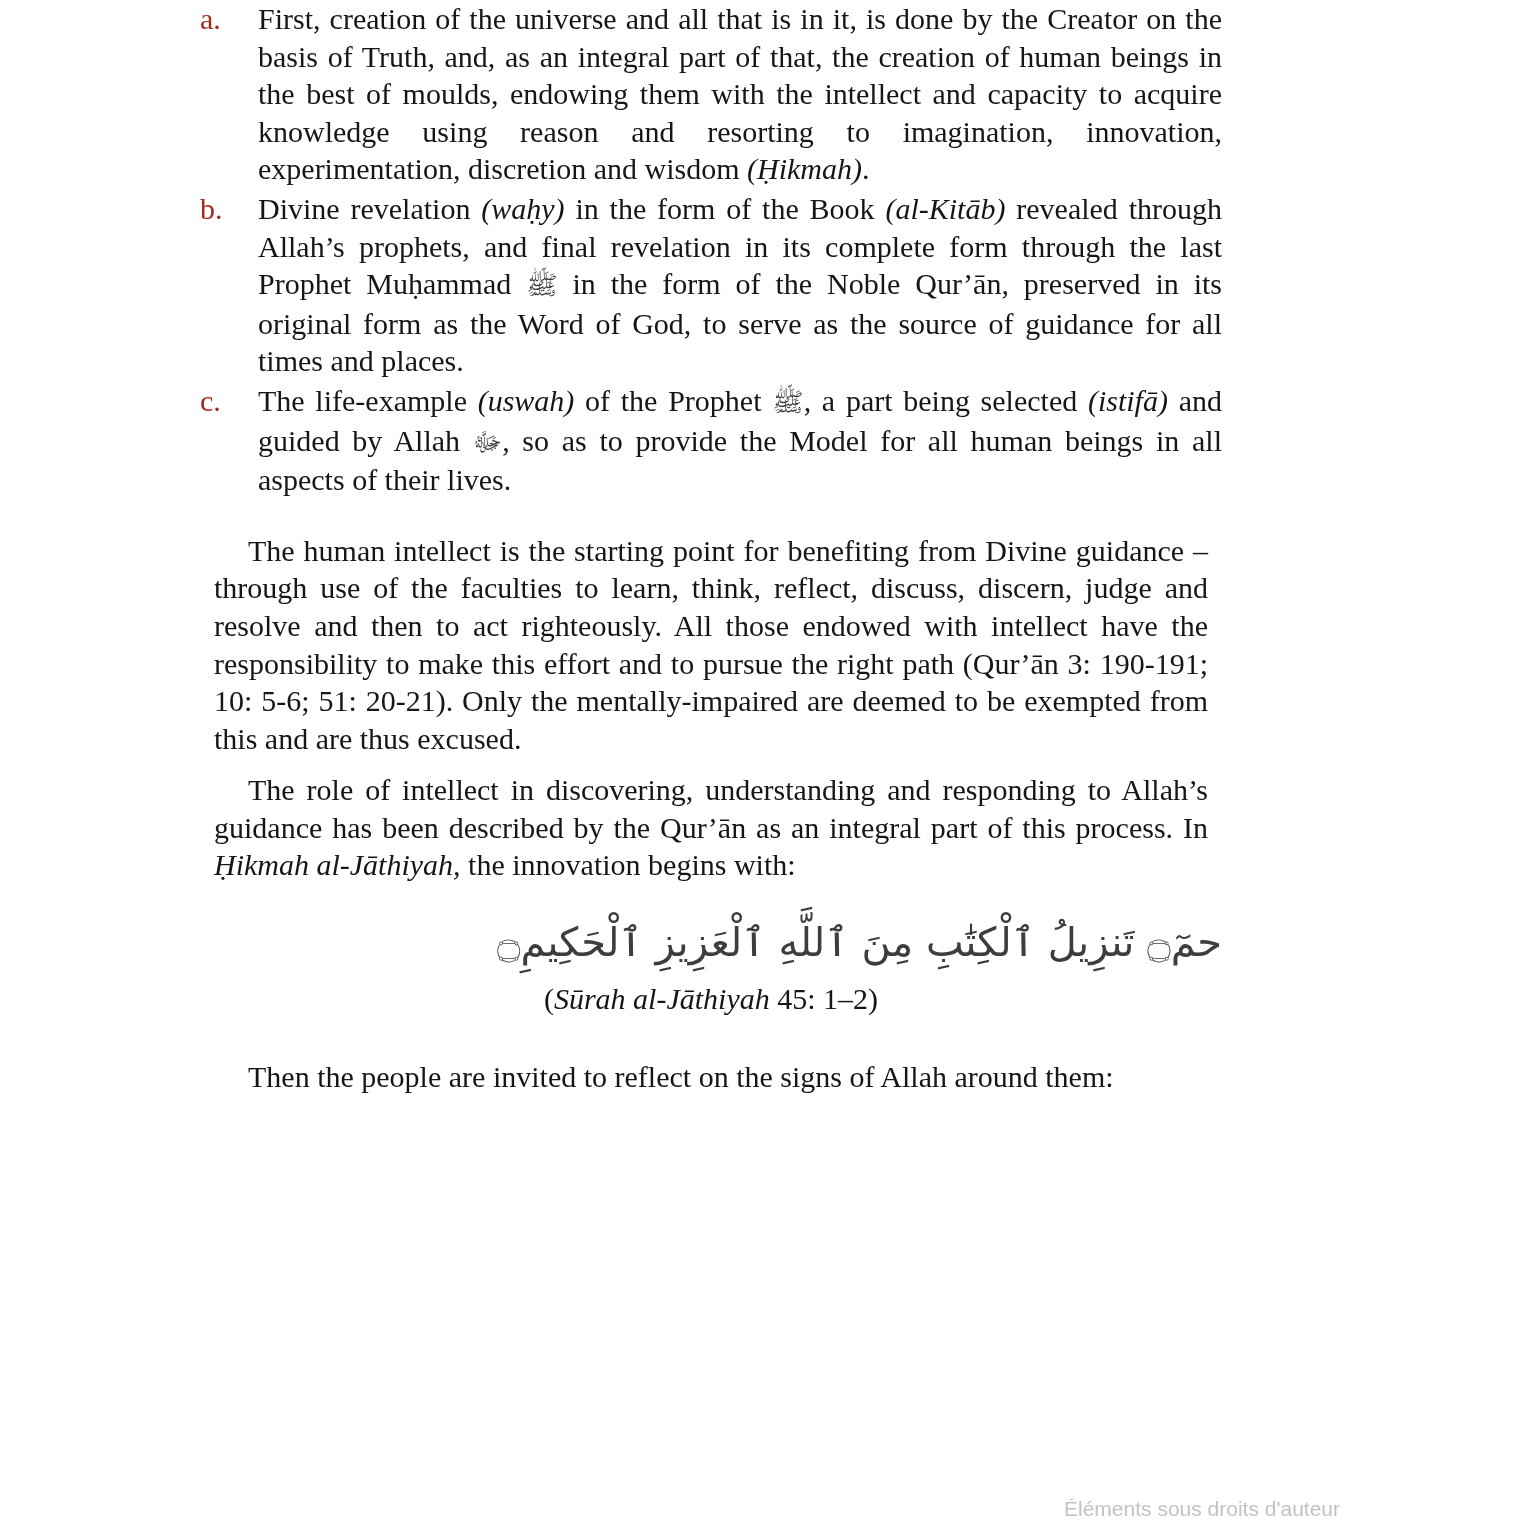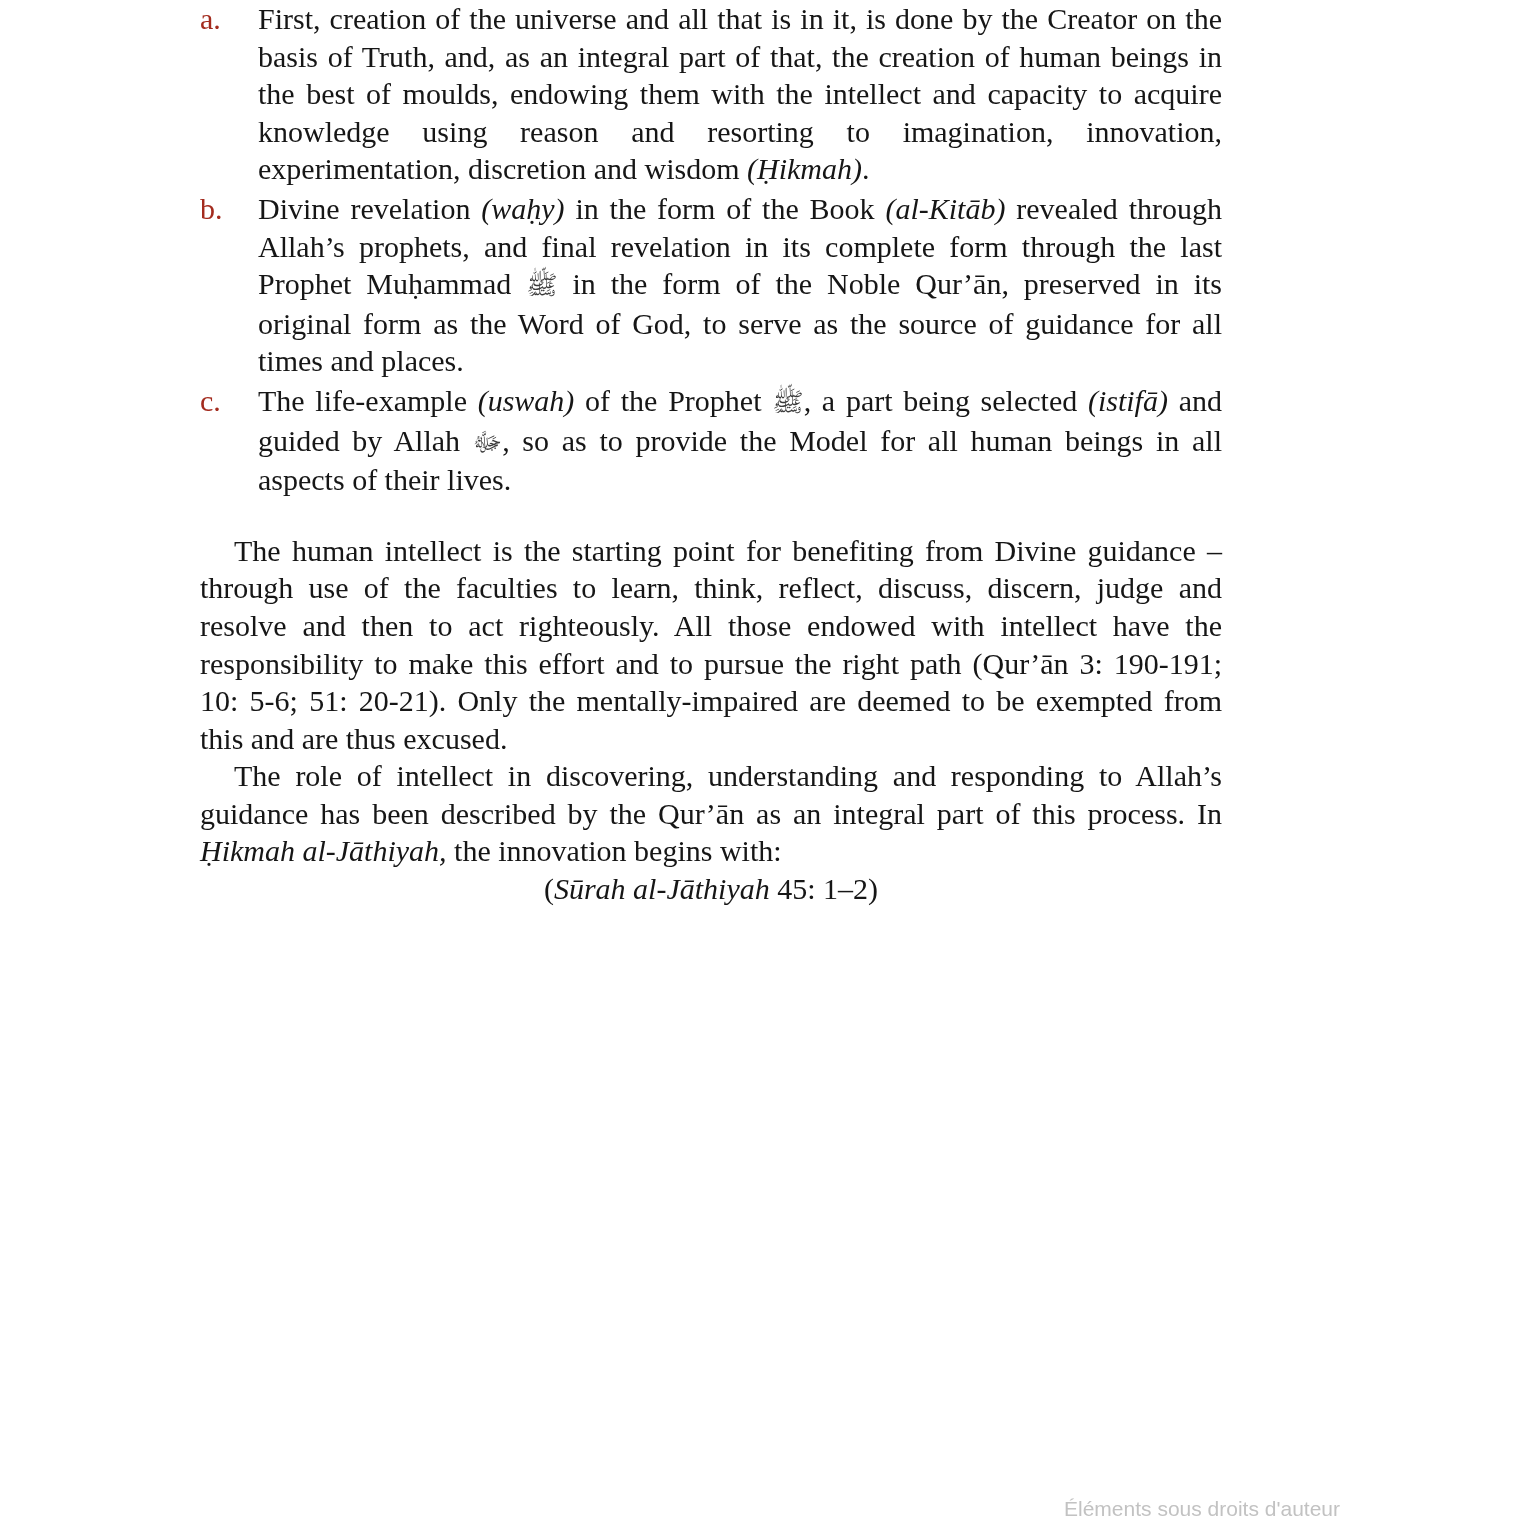--- a/index.html
+++ b/index.html
@@ -31,21 +31,21 @@
     left: -58px;
     top: 0;
     color: #a32b1e;
     text-align: left;
   }
   .list-item.item-a .list-text { text-indent: 12px; }
   .list-item.item-b .list-text { text-indent: 34px; }
   .para {
     text-align: justify;
     text-indent: 34px;
-    margin: 0;
+    margin: 14px;
   }
   .para.first { margin-top: 33px; }
   .arabic-verse {
     margin-top: 20px;
     height: 76px;
     direction: rtl;
     text-align: right;
     font-family: "DejaVu Sans", sans-serif;
     font-size: 40px;
     line-height: 76px;
@@ -95,21 +95,23 @@
 
     <div class="list-item item-c">
       <span class="list-marker">c.</span>
       <span class="list-text"><span>The life-example </span><i>(uswah)</i><span> of the Prophet </span><span class="honorific">ﷺ</span><span>, a part being selected </span><i>(istifā)</i><span> and guided by Allah </span><span class="honorific">ﷻ</span><span>, so as to provide the Model for all human beings in all aspects of their lives.</span></span>
     </div>
 
     <p class="para first"><span>The human intellect is the starting point for benefiting from Divine guidance – through use of the faculties to learn, think, reflect, discuss, discern, judge and resolve and then to act righteously. All those endowed with intellect have the responsibility to make this effort and to pursue the right path (Qur’ān 3: 190-191; 10: 5-6; 51: 20-21). Only the mentally-impaired are deemed to be exempted from this and are thus excused.</span></p>
 
     <p class="para"><span>The role of intellect in discovering, understanding and responding to Allah’s guidance has been described by the Qur’ān as an integral part of this process. In </span><i>Ḥikmah al-Jāthiyah,</i><span> the innovation begins with:</span></p>
 
+    <div class="arabic-verse">حمٓ۝ تَنزِيلُ ٱلْكِتَٰبِ مِنَ ٱللَّهِ ٱلْعَزِيزِ ٱلْحَكِيمِ۝</div>
 
 
     <div class="citation"><span>(</span><i>Sūrah al-Jāthiyah</i><span> 45: 1–2)</span></div>
 
+    <p class="para last"><span>Then the people are invited to reflect on the signs of Allah around them:</span></p>
 
   </div>
 
   <div class="copyright">Éléments sous droits d'auteur</div>
 </div>
 
 </body></html>

